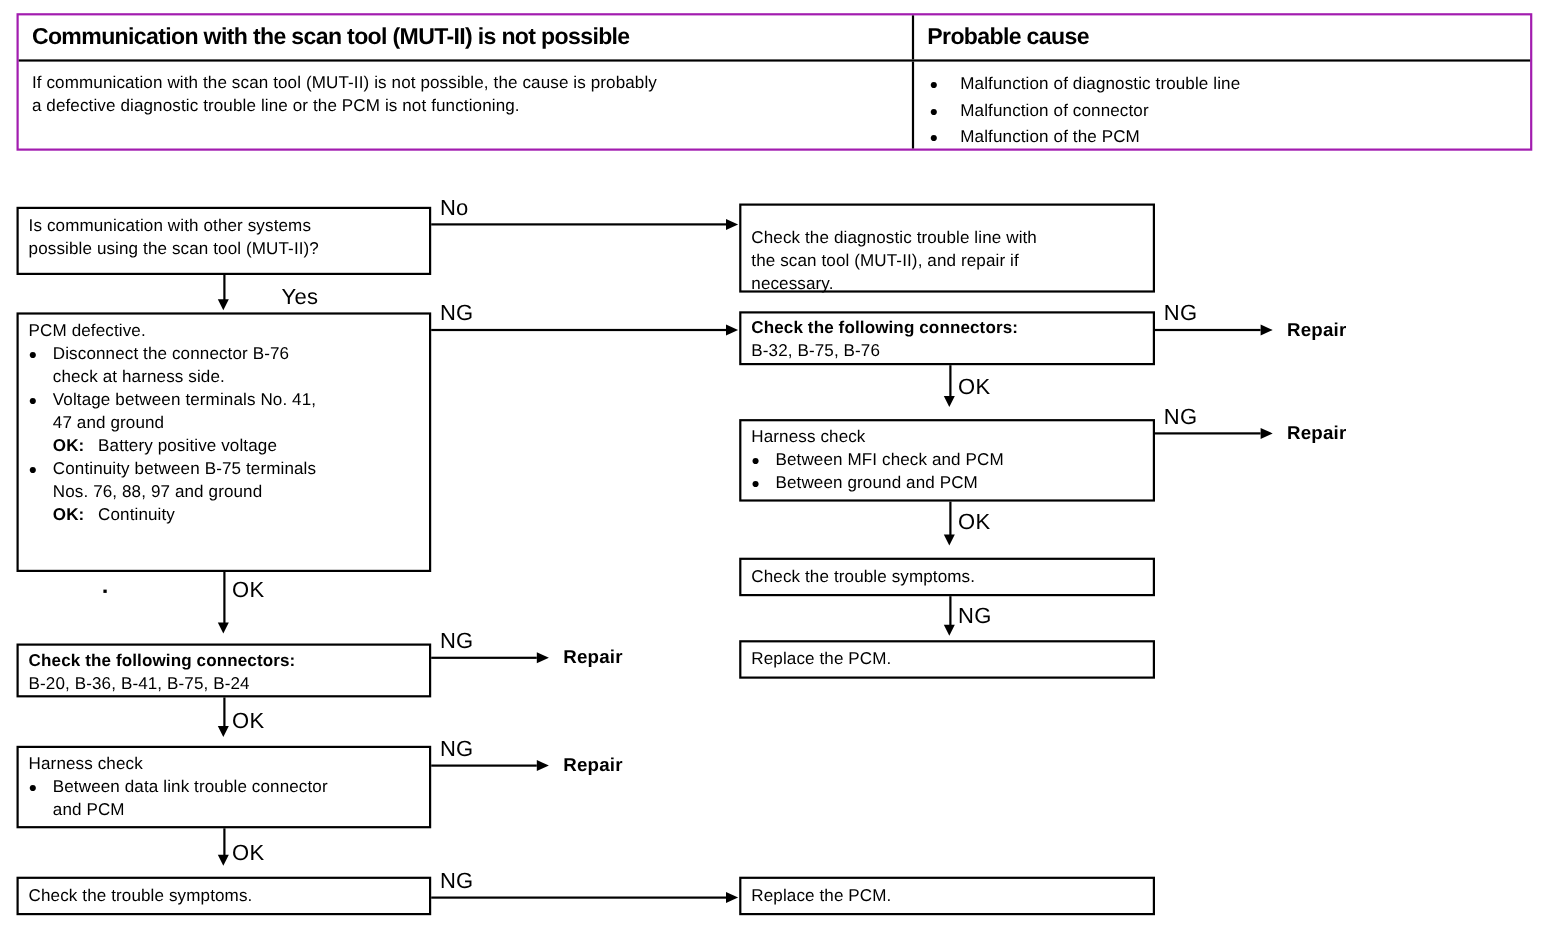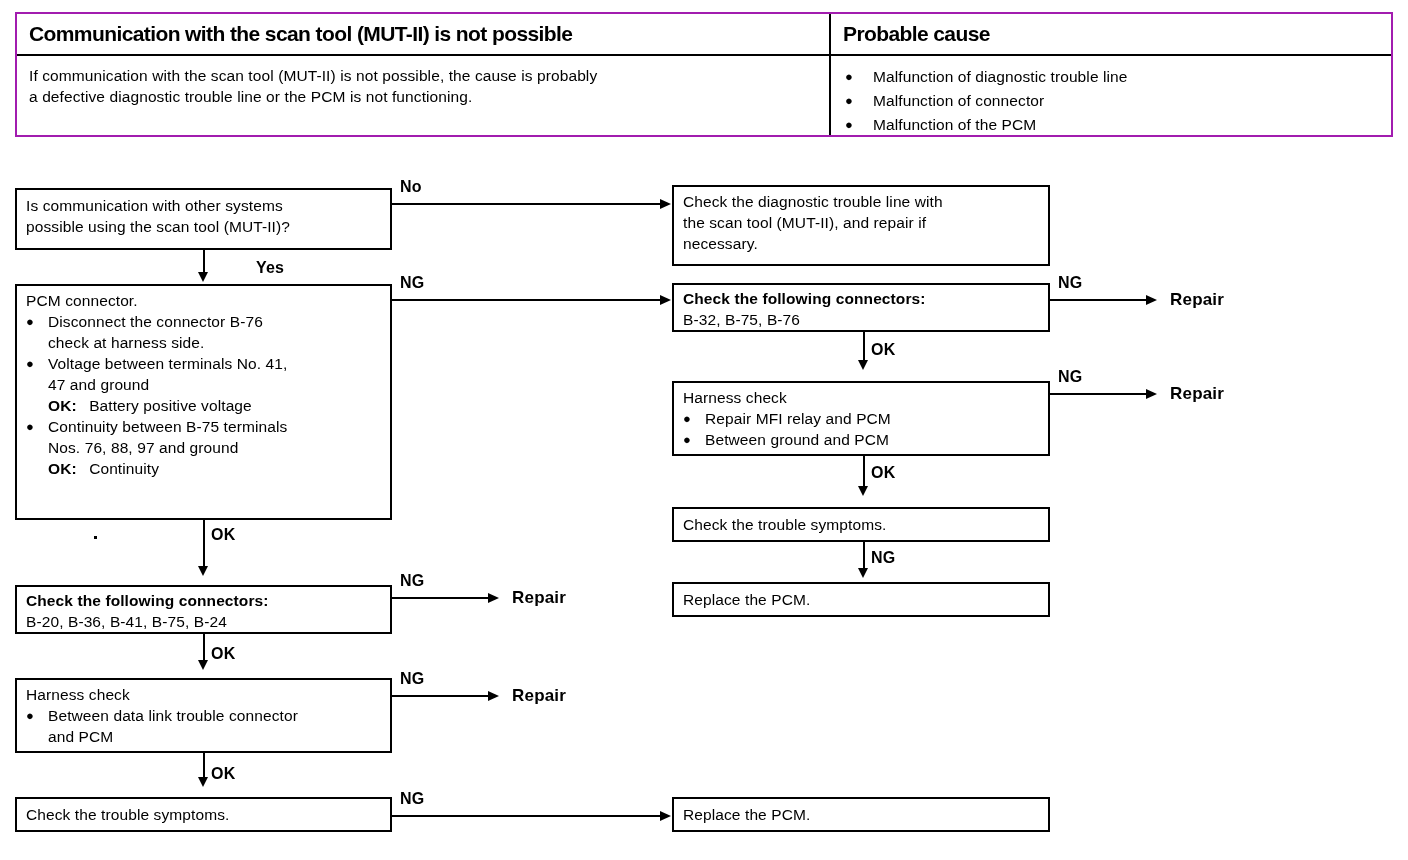--- a/index.html
+++ b/index.html
@@ -155,22 +155,22 @@
   }
   .arrow-right {
     position: absolute;
     width: 0; height: 0;
     border-top: 5px solid transparent;
     border-bottom: 5px solid transparent;
     border-left: 11px solid #000;
   }
   .edge-label {
     position: absolute;
-    font-size: 16px;
-    font-weight: bold;
+    font-size: 20px;
+    font-weight: normal;
     letter-spacing: 0.2px;
     white-space: nowrap;
   }
   .term-label {
     position: absolute;
     font-size: 17px;
     font-weight: bold;
     letter-spacing: 0.2px;
     white-space: nowrap;
   }
@@ -216,21 +216,21 @@
       </div>
     </div>
   </div>
 
   <div class="fbox" style="left:15px; top:188px; width:377px; height:62px;">
     <div class="just">Is communication with other systems</div>
     <div>possible using the scan tool (MUT-II)?</div>
   </div>
 
   <div class="fbox" style="left:15px; top:284px; width:377px; height:236px; padding-top:4px;">
-    <div>PCM connector.</div>
+    <div>PCM defective.</div>
 
     <div class="bl-row">
       <span class="bl-bullet">●</span>
       <span class="bl-text just">Disconnect the connector B-76</span>
     </div>
     <div class="indent">check at harness side.</div>
 
     <div class="bl-row">
       <span class="bl-bullet">●</span>
       <span class="bl-text">Voltage between terminals No. 41,</span>
@@ -265,36 +265,36 @@
       <span class="bl-bullet">●</span>
       <span class="bl-text">Between data link trouble connector</span>
     </div>
     <div class="indent">and PCM</div>
   </div>
 
   <div class="fbox" style="left:15px; top:797px; width:377px; height:35px; padding-top:5px;">
     <div>Check the trouble symptoms.</div>
   </div>
 
-  <div class="fbox" style="left:672px; top:185px; width:378px; height:81px; padding-top:4px;">
+  <div class="fbox" style="left:672px; top:185px; width:378px; height:81px; padding-top:19px;">
     <div class="just">Check the diagnostic trouble line with</div>
     <div class="just">the scan tool (MUT-II), and repair if</div>
     <div>necessary.</div>
   </div>
 
   <div class="fbox" style="left:672px; top:283px; width:378px; height:49px; padding-top:3px;">
     <div class="b just">Check the following connectors:</div>
     <div>B-32, B-75, B-76</div>
   </div>
 
   <div class="fbox" style="left:672px; top:381px; width:378px; height:75px; padding-top:4px;">
     <div>Harness check</div>
     <div class="bl-row">
       <span class="bl-bullet">●</span>
-      <span class="bl-text">Repair MFI relay and PCM</span>
+      <span class="bl-text">Between MFI check and PCM</span>
     </div>
     <div class="bl-row">
       <span class="bl-bullet">●</span>
       <span class="bl-text">Between ground and PCM</span>
     </div>
   </div>
 
   <div class="fbox" style="left:672px; top:507px; width:378px; height:35px; padding-top:5px;">
     <div>Check the trouble symptoms.</div>
   </div>

